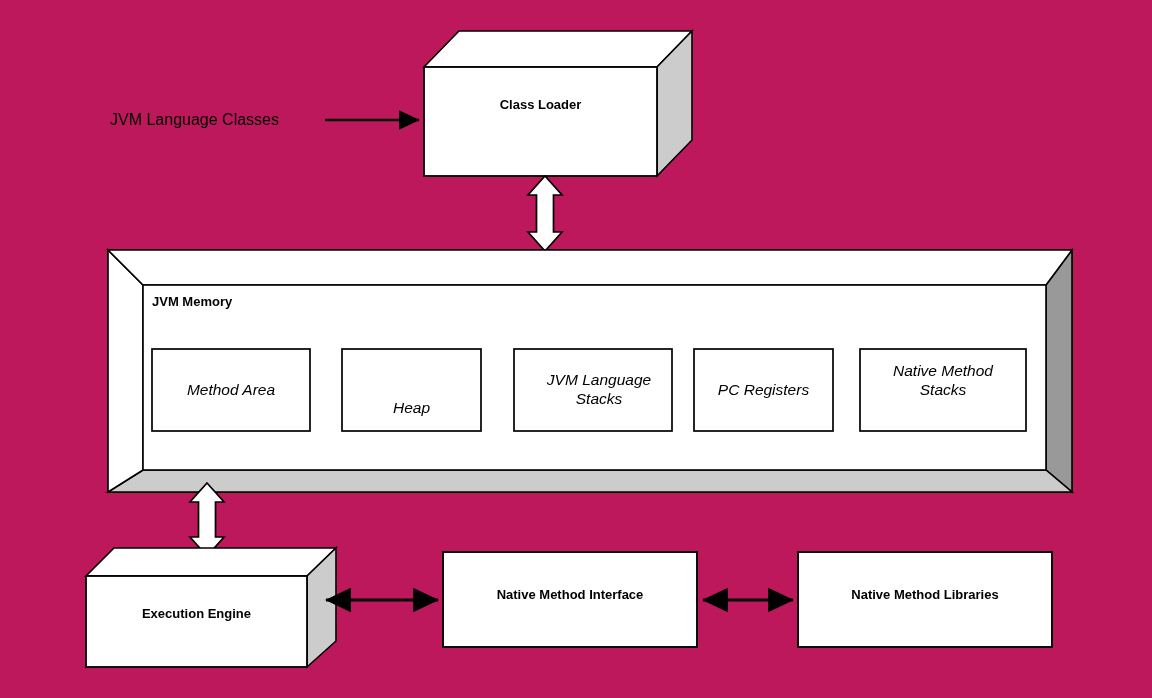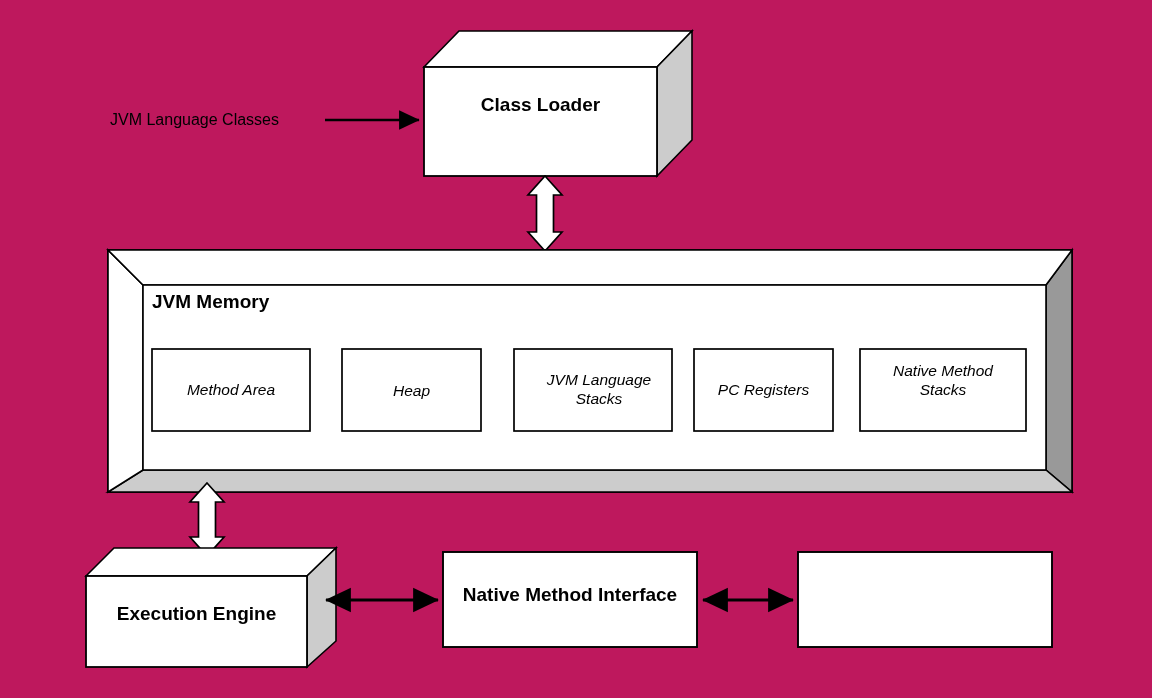--- a/index.html
+++ b/index.html
@@ -25,21 +25,21 @@
   .lbl {
     position: absolute;
     color: #000000;
     text-align: center;
     line-height: 1.22;
     white-space: pre-line;
     pointer-events: none;
   }
   .lbl-bold {
     font-weight: bold;
-    font-size: 19px;
+    font-size: 13px;
   }
   .lbl-italic {
     font-style: italic;
     font-size: 15.5px;
   }
   .lbl-plain {
     font-size: 16px;
   }
   .ctr {
     display: flex;
@@ -114,25 +114,26 @@
     <line x1="703" y1="600" x2="793" y2="600" stroke="#000000" stroke-width="3" marker-start="url(#solid-head-left)" marker-end="url(#solid-head-right)"></line>
   </svg>
 
   <div class="lbl lbl-plain ctr" style="left:110px; top:108px; width:200px; height:24px; justify-content:flex-start;">JVM Language Classes</div>
 
   <div class="lbl lbl-bold ctr" style="left:424px; top:93px; width:233px; height:24px;">Class Loader</div>
 
   <div class="lbl lbl-bold ctr" style="left:152px; top:290px; width:260px; height:24px; justify-content:flex-start;">JVM Memory</div>
 
   <div class="lbl lbl-italic ctr" style="left:152px; top:349px; width:158px; height:82px;">Method Area</div>
-  <div class="lbl lbl-italic ctr" style="left:342px; top:350px; width:139px; height:82px;">Heap</div>
+  <div class="lbl lbl-italic ctr" style="left:342px; top:367px; width:139px; height:82px;">Heap</div>
   <div class="lbl lbl-italic ctr" style="left:514px; top:349px; width:170px; height:82px;">JVM Language
 Stacks</div>
   <div class="lbl lbl-italic ctr" style="left:694px; top:349px; width:139px; height:82px;">PC Registers</div>
   <div class="lbl lbl-italic ctr" style="left:860px; top:349px; width:166px; height:64px;">Native Method
 Stacks</div>
 
   <div class="lbl lbl-bold ctr" style="left:443px; top:583px; width:254px; height:24px;">Native Method Interface</div>
 
   <div class="lbl lbl-bold ctr" style="left:86px; top:602px; width:221px; height:24px;">Execution Engine</div>
 
+  <div class="lbl lbl-bold ctr" style="left:798px; top:583px; width:254px; height:24px;">Native Method Libraries</div>
 
 </div>
 
 </body></html>

